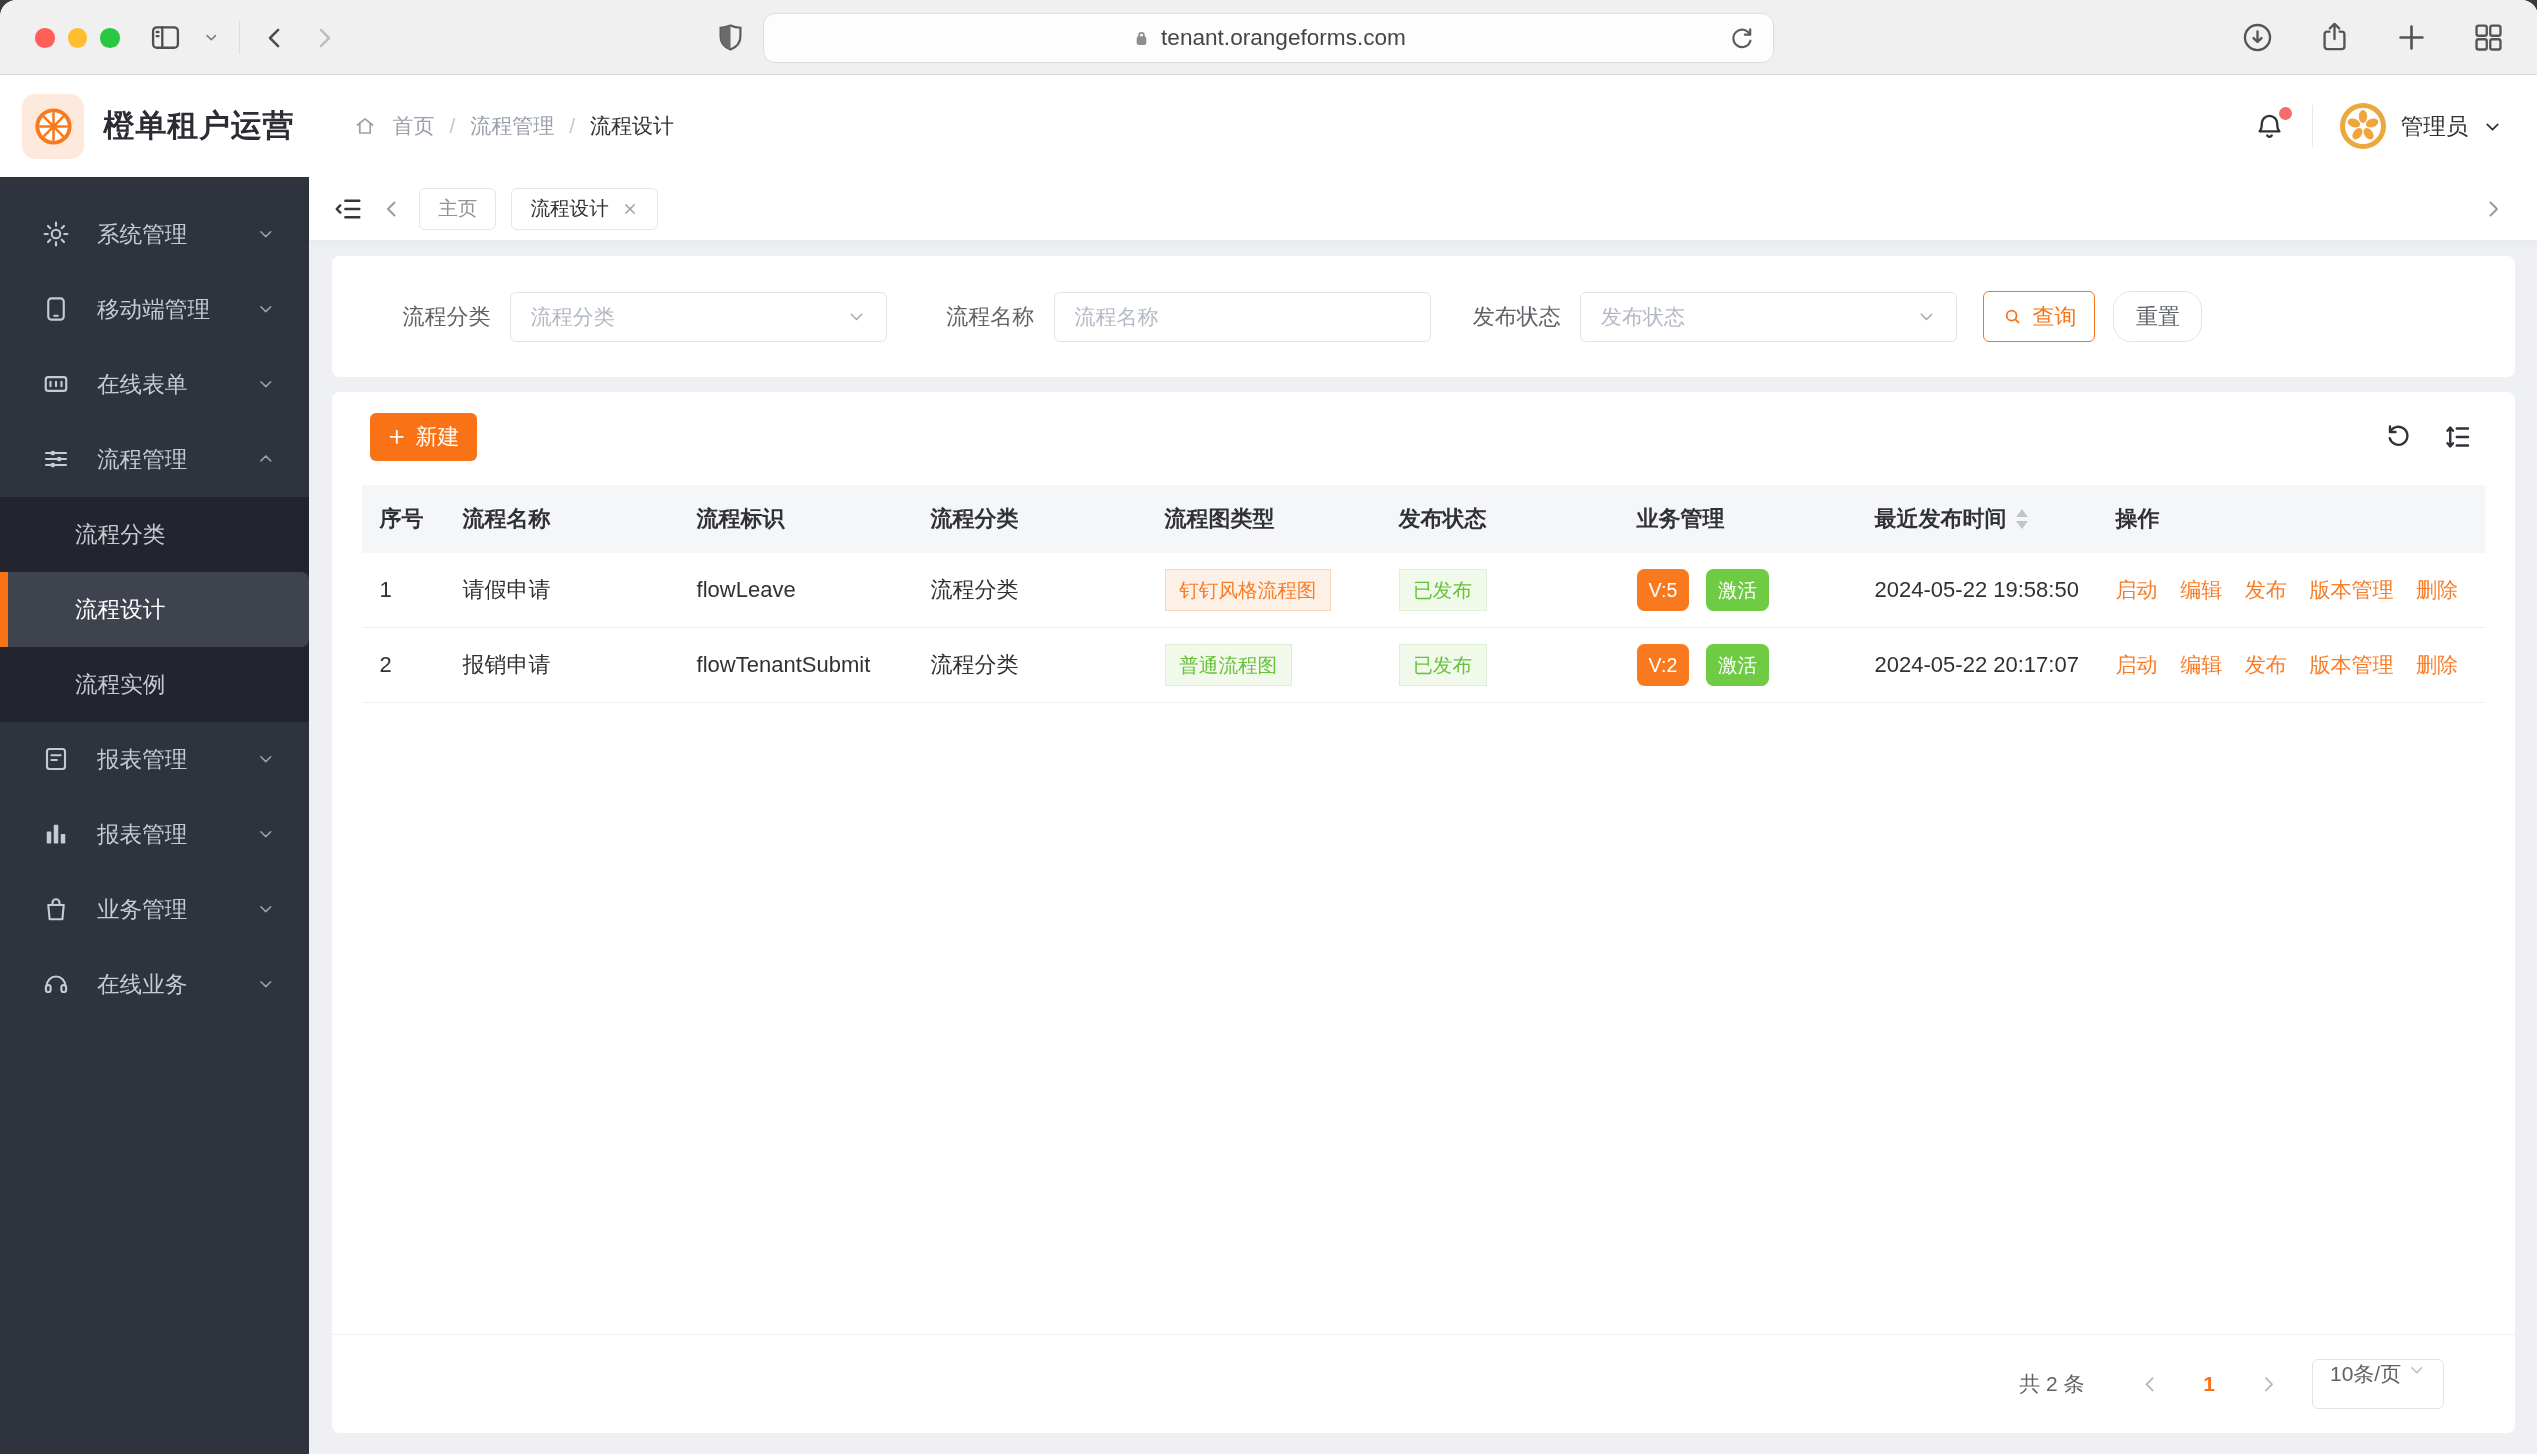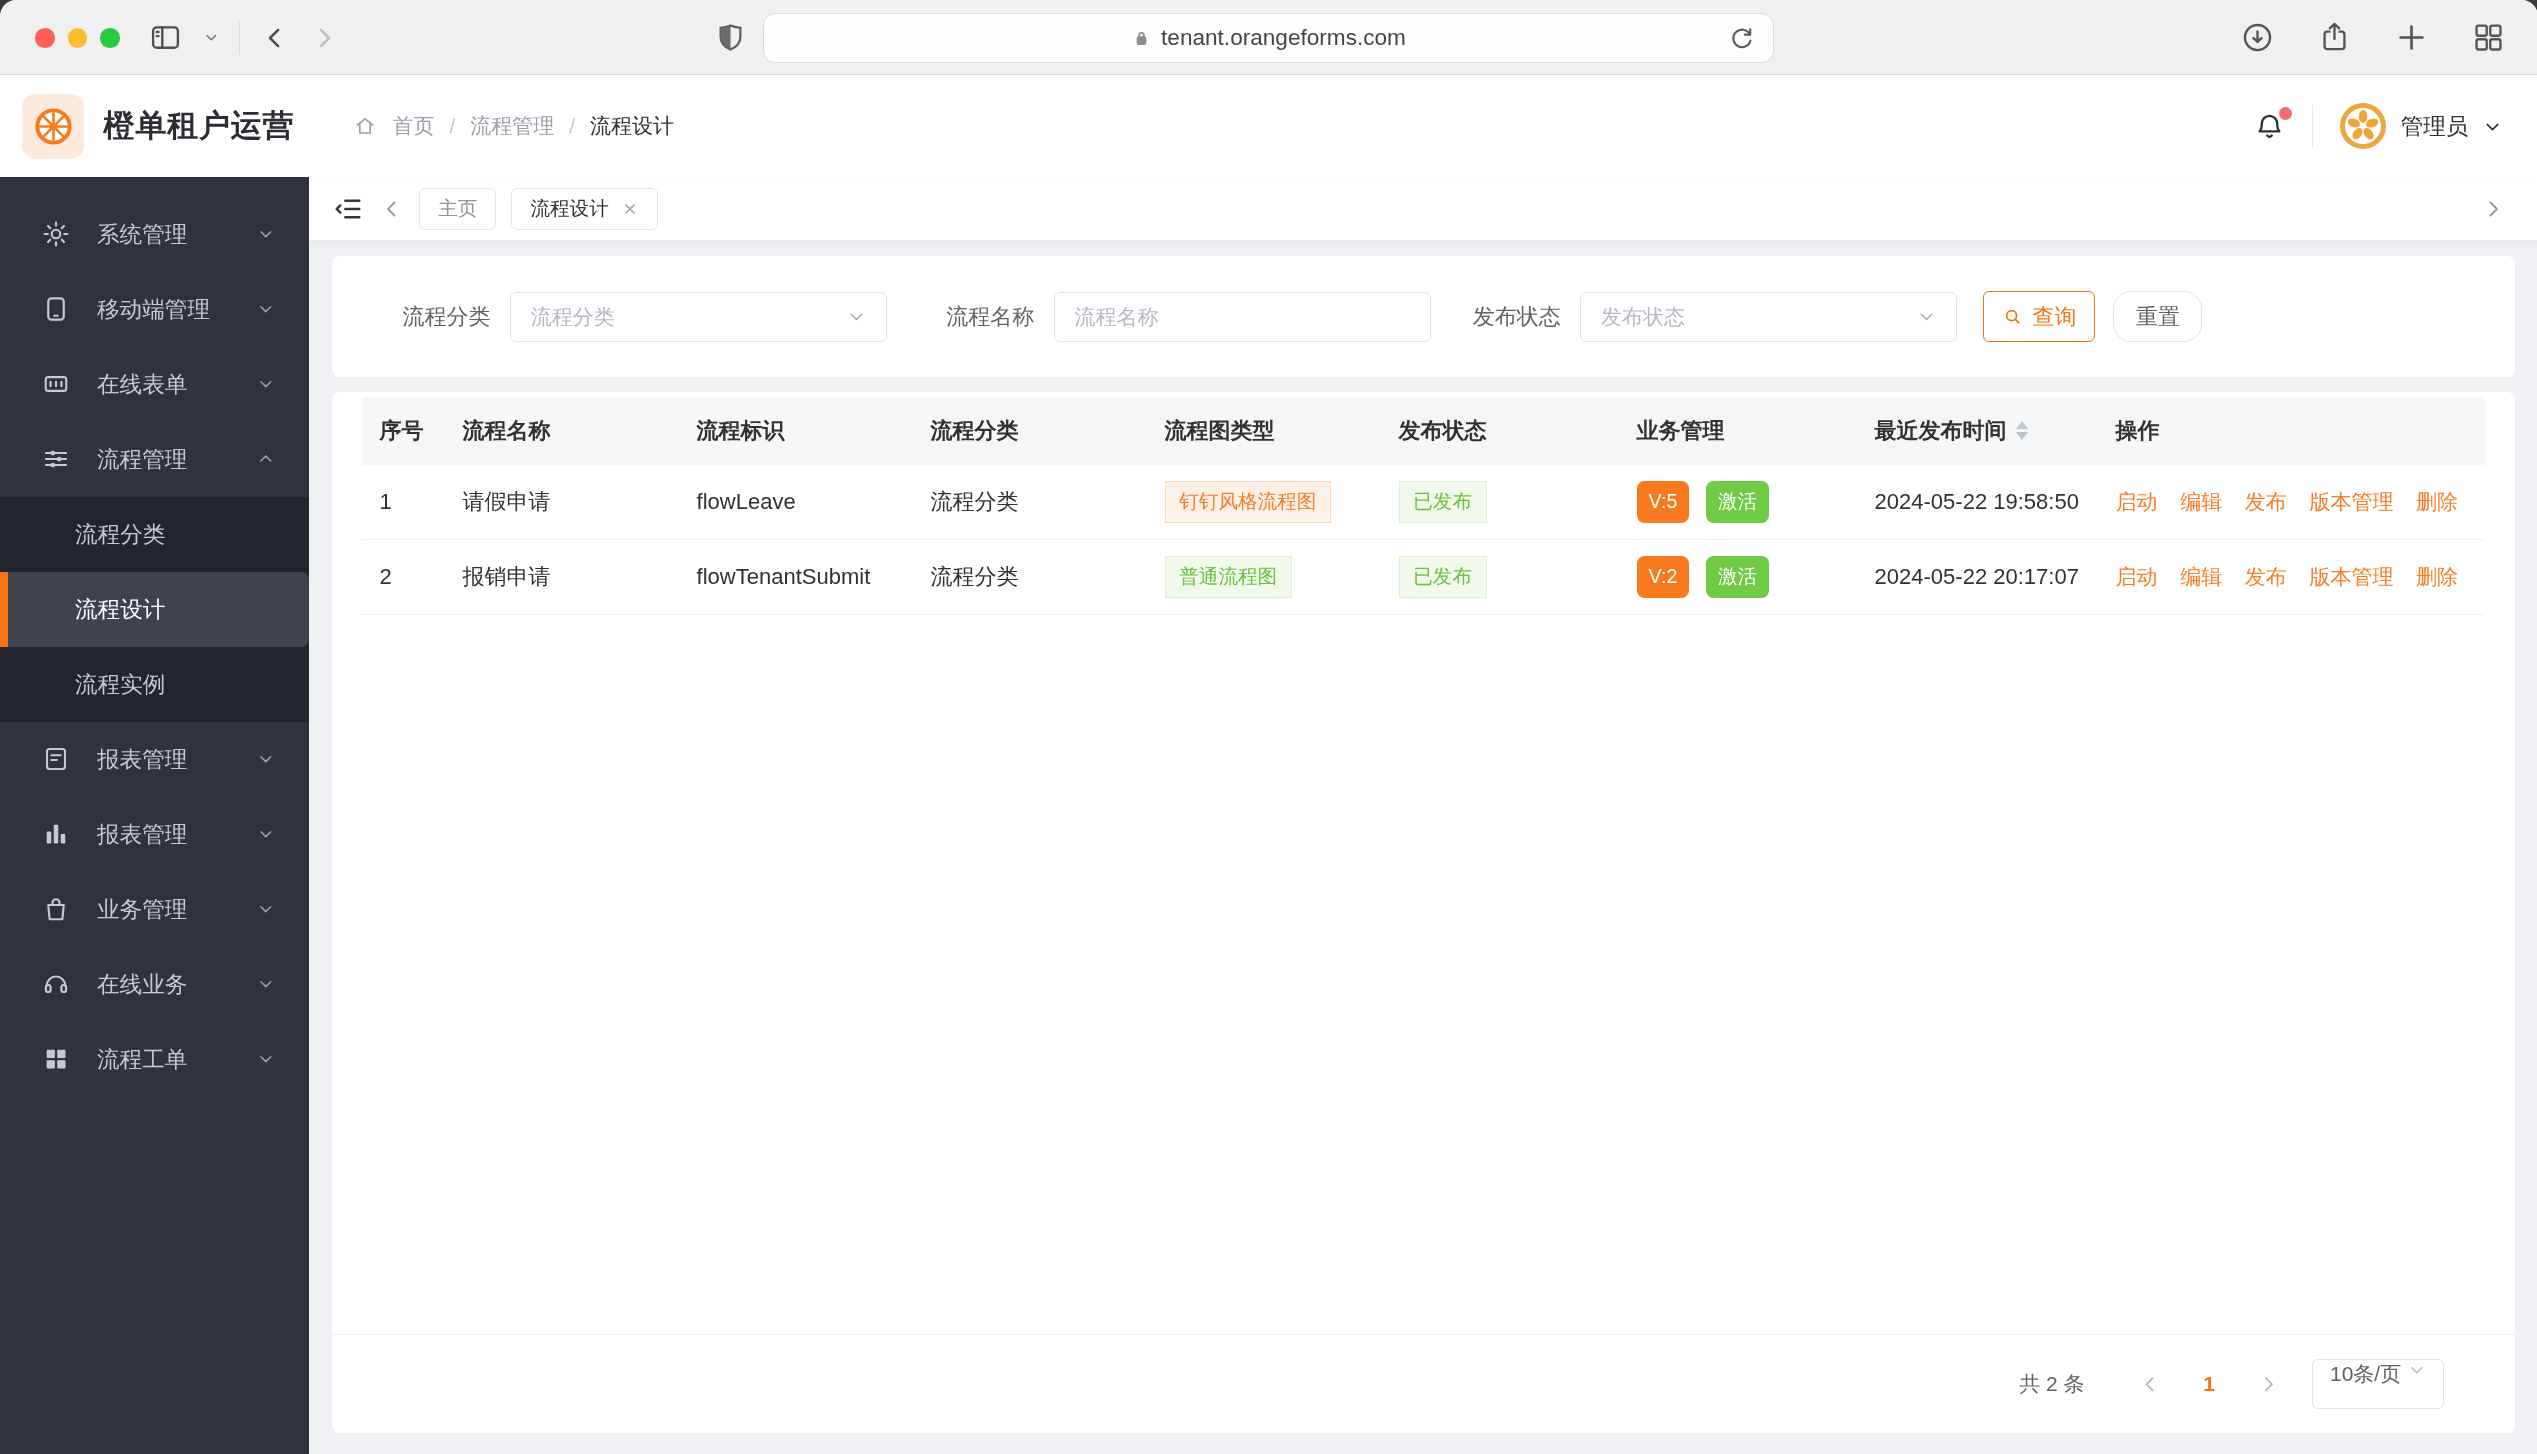--- a/index.html
+++ b/index.html
@@ -308,32 +308,20 @@
         <svg class="s-ic" viewBox="0 0 24 24" fill="none" stroke="currentColor" stroke-width="1.7" stroke-linecap="round">
             <path d="M4.6 13.4a7.4 7.4 0 0 1 14.8 0"></path>
             <rect x="3.9" y="12.8" width="3.8" height="5.6" rx="1.9"></rect>
             <rect x="16.3" y="12.8" width="3.8" height="5.6" rx="1.9"></rect>
           </svg>
         <span>在线业务</span>
         <svg class="chev ic" width="19.6" height="19.6" viewBox="0 0 24 24" fill="none" stroke="currentColor" stroke-width="1.9" stroke-linecap="round" stroke-linejoin="round">
             <path d="M6 9.5l6 6 6-6"></path>
           </svg>
       </div>
-      <div class="side-item">
-        <svg class="s-ic" viewBox="0 0 24 24" fill="currentColor" stroke="none">
-            <rect x="4.5" y="4.5" width="6.6" height="6.6" rx="0.8"></rect>
-            <rect x="13" y="4.5" width="6.6" height="6.6" rx="0.8"></rect>
-            <rect x="4.5" y="13" width="6.6" height="6.6" rx="0.8"></rect>
-            <rect x="13" y="13" width="6.6" height="6.6" rx="0.8"></rect>
-          </svg>
-        <span>流程工单</span>
-        <svg class="chev ic" width="19.6" height="19.6" viewBox="0 0 24 24" fill="none" stroke="currentColor" stroke-width="1.9" stroke-linecap="round" stroke-linejoin="round">
-            <path d="M6 9.5l6 6 6-6"></path>
-          </svg>
-      </div>
     </aside>
 
     <main class="main">
       <div class="tabbar">
         <svg class="tb-ic ic" width="32" height="32" viewBox="0 0 24 24" fill="none" stroke="currentColor" stroke-width="1.8" stroke-linecap="round" stroke-linejoin="round">
             <path d="M10 5.8h10.5M10 12h10.5M10 18.2h10.5"></path>
             <path d="M6.2 9.3 3.5 12l2.7 2.7"></path>
           </svg>
         <svg class="arrow ic" width="24" height="24" viewBox="0 0 24 24" fill="none" stroke="currentColor" stroke-width="1.9" stroke-linecap="round" stroke-linejoin="round">
             <path d="M14.5 5.5 8 12l6.5 6.5"></path>
@@ -381,20 +369,38 @@
                 <path d="M15.2 15.2 19 19"></path>
               </svg>
             <span>查询</span>
           </button>
           <button class="btn-reset">
             <span>重置</span>
           </button>
         </section>
 
         <section class="table-card">
+          <div class="card-toolbar">
+            <button class="btn-create">
+              <svg class="ic" width="19.6" height="19.6" viewBox="0 0 24 24" fill="none" stroke="currentColor" stroke-width="2.2" stroke-linecap="round">
+                  <path d="M12 4.5v15M4.5 12h15"></path>
+                </svg>
+              <span>新建</span>
+            </button>
+            <div class="toolbar-icons">
+              <svg class="ic" width="30" height="30" viewBox="0 0 24 24" fill="none" stroke="currentColor" stroke-width="1.9" stroke-linecap="round" stroke-linejoin="round">
+                  <path d="M5.1 7.8A7.2 7.2 0 1 1 4.6 13"></path>
+                  <path d="M4.8 3.6v4.4h4.4"></path>
+                </svg>
+              <svg class="ic" width="30" height="30" viewBox="0 0 24 24" fill="none" stroke="currentColor" stroke-width="1.9" stroke-linecap="round" stroke-linejoin="round">
+                  <path d="M11 5.2h9M11 12h9M11 18.8h9"></path>
+                  <path d="M5.8 4.5v15M3.6 7 5.8 4.5 8 7M3.6 17 5.8 19.5 8 17"></path>
+                </svg>
+            </div>
+          </div>
 
           <div class="table">
             <div class="tr thead">
               <div class="th col-index">
                   <span>序号</span>
                 </div>
               <div class="th col-name">
                   <span>流程名称</span>
                 </div>
               <div class="th col-key">

